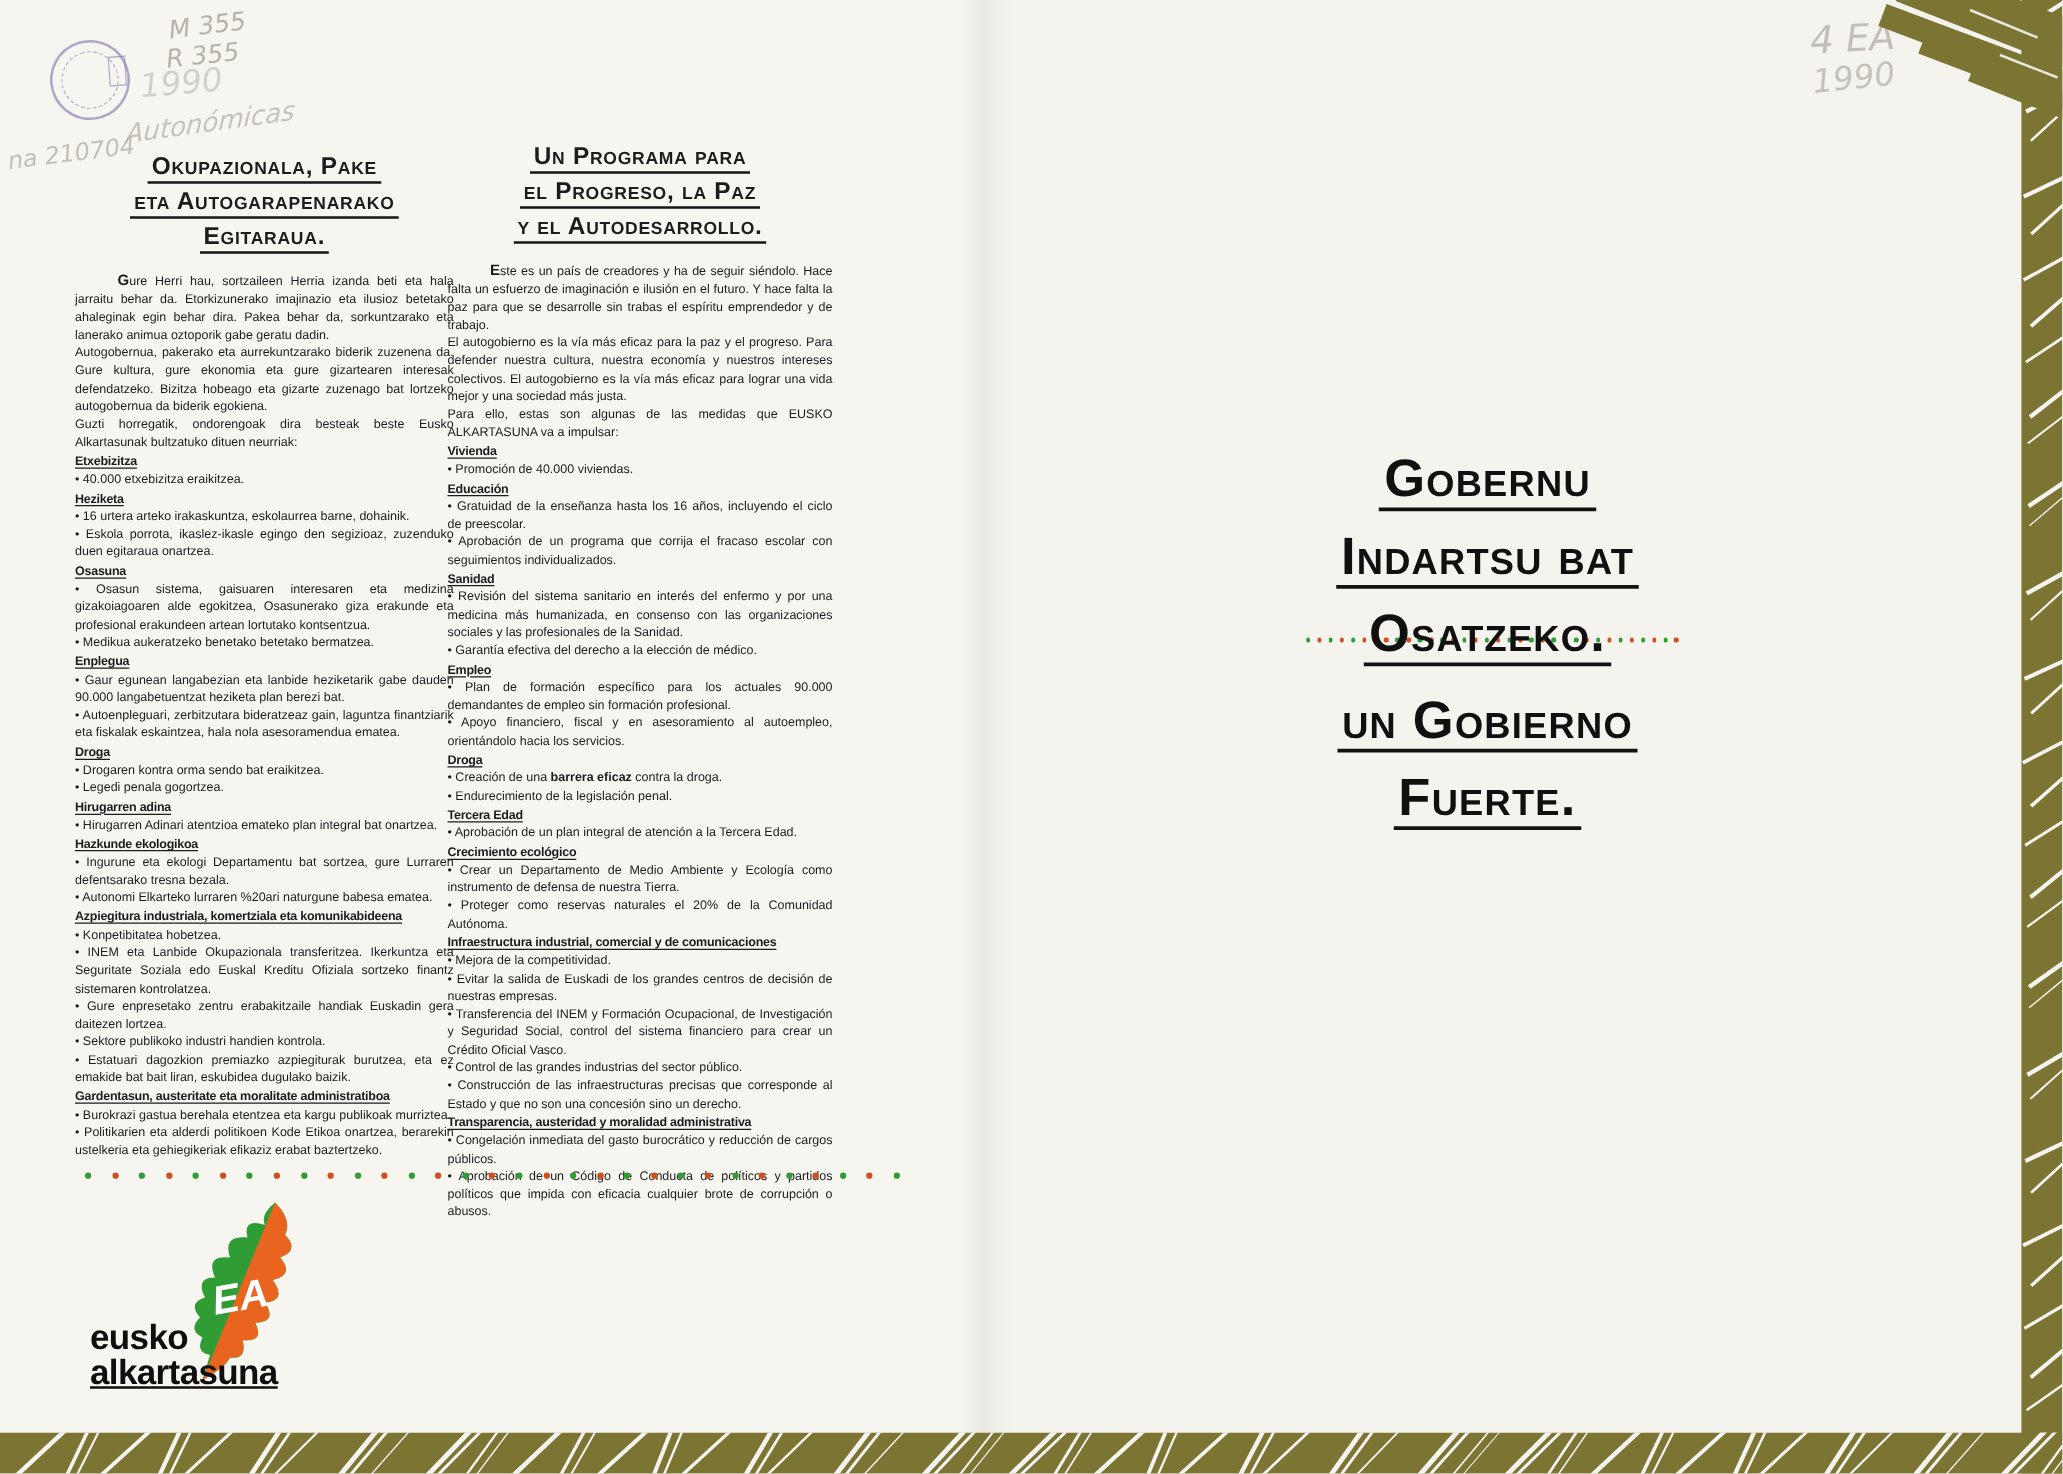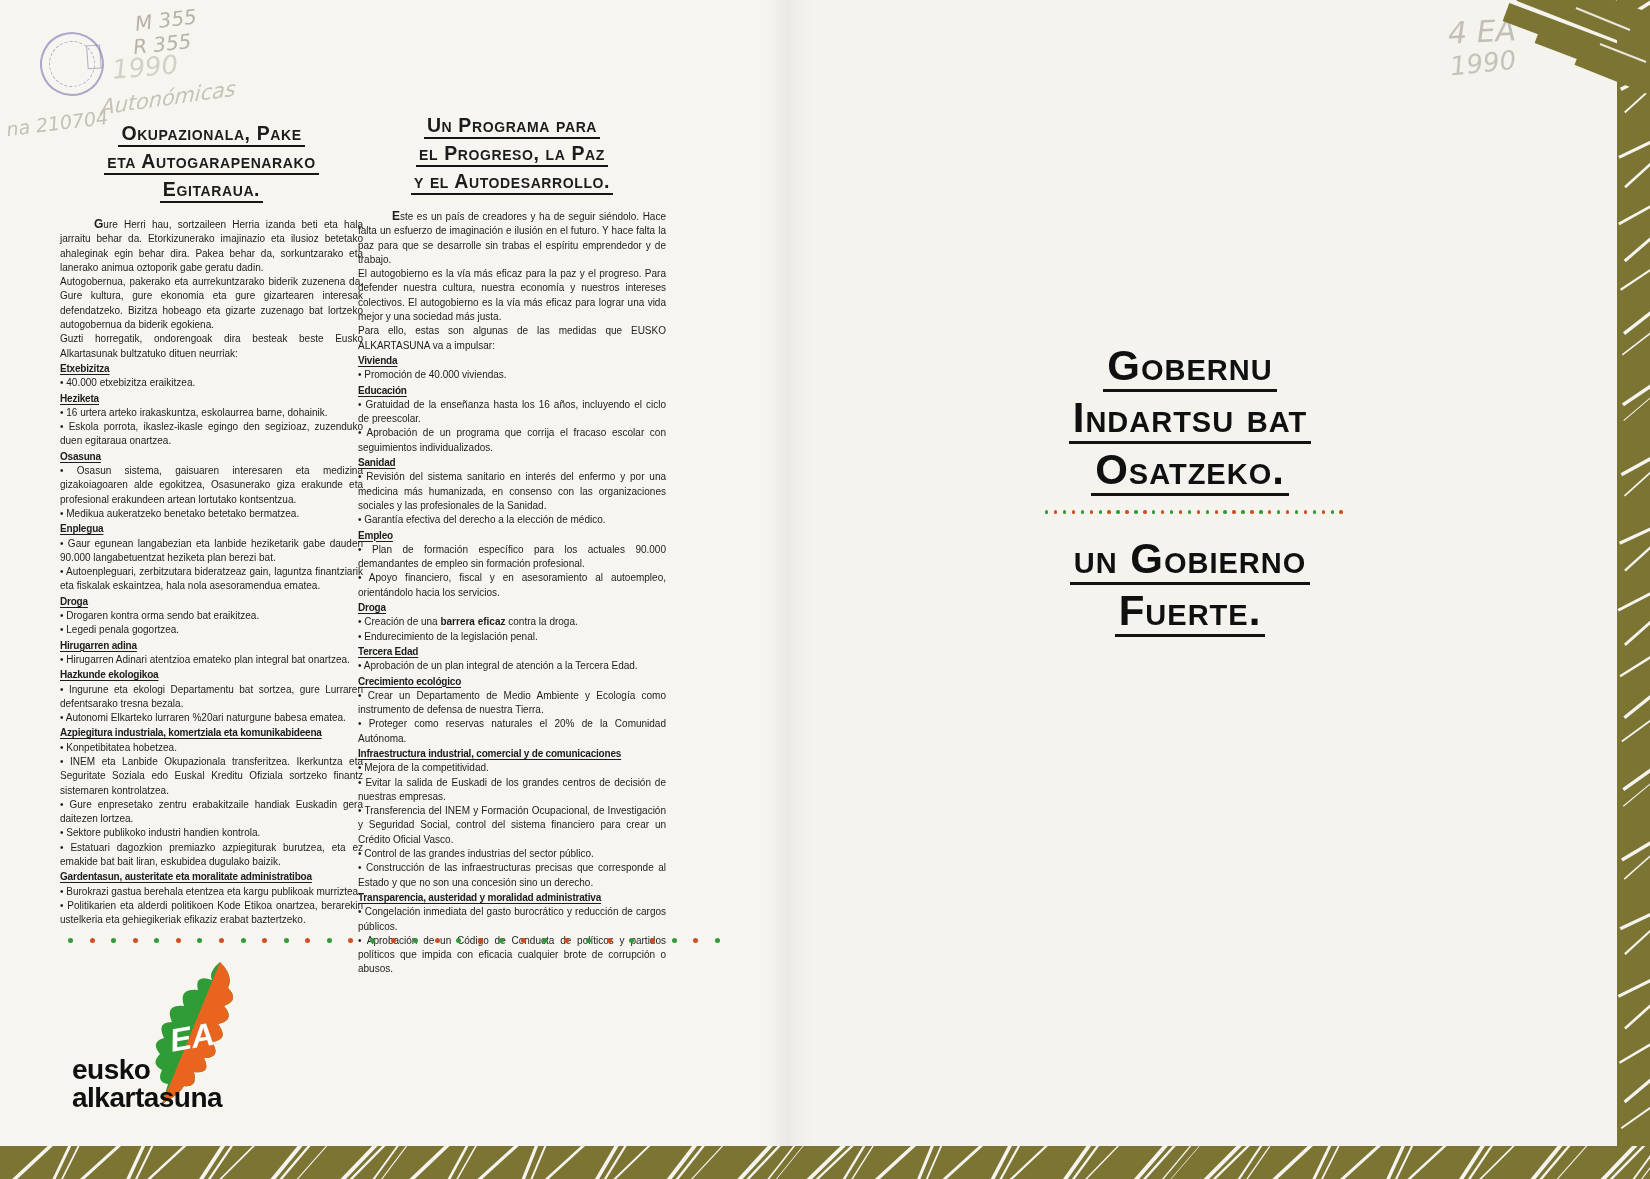--- a/index.html
+++ b/index.html
@@ -33,28 +33,28 @@
   #dots-left{left:68px;top:937px;width:652px;height:6px;}
   #dots-left i{width:5px;height:5px;border-radius:50%;display:block;}
   #dots-right{left:1045px;top:510px;width:298px;height:4px;}
   #dots-right i{width:3.4px;height:3.4px;border-radius:50%;display:block;}
 
   
   .rtitle{position:absolute;left:985px;width:410px;text-align:center;
     font-weight:bold;font-variant:small-caps;font-size:42px;line-height:38px;letter-spacing:1px;color:#101010;}
   #rtitle1{top:347px;}
   #rtitle2{top:540px;}
-  .rline{display:block;margin:0 auto 7px auto;width:fit-content;}
+  .rline{display:block;margin:17px auto 7px auto;width:fit-content;}
   .rline span{display:inline-block;border-bottom:3px solid #121212;padding:0 4px 4px 4px;}
 
   
   #logo-leaf{position:absolute;left:138px;top:958px;}
   .logo-name{position:absolute;left:72px;font-weight:bold;font-size:28px;line-height:28px;letter-spacing:-0.5px;color:#0f0f0f;}
   #logo-name1{top:1056px;}
-  #logo-name2{top:1084px;}
+  #logo-name2{top:1084px;text-decoration:underline;}
 
   
   .pencil{position:absolute;color:#b7b2aa;font-style:italic;font-family:"DejaVu Sans",sans-serif;}
   #ann-cat1{left:135px;top:8px;font-size:20px;transform:rotate(-7deg);}
   #ann-cat2{left:133px;top:32px;font-size:20px;transform:rotate(-6deg);}
   #ann-year-left{left:112px;top:52px;font-size:26px;transform:rotate(-5deg);opacity:0.55;}
   #ann-category{left:100px;top:86px;font-size:21px;transform:rotate(-8deg) skewX(-12deg);opacity:0.75;}
   #ann-register{left:6px;top:112px;font-size:19px;transform:rotate(-7deg);opacity:0.8;}
   #ann-tr-code{left:1448px;top:14px;font-size:30px;transform:rotate(-3deg);color:#c3bfb8;}
   #ann-tr-year{left:1450px;top:48px;font-size:26px;transform:rotate(-6deg);color:#c6c2bb;}

